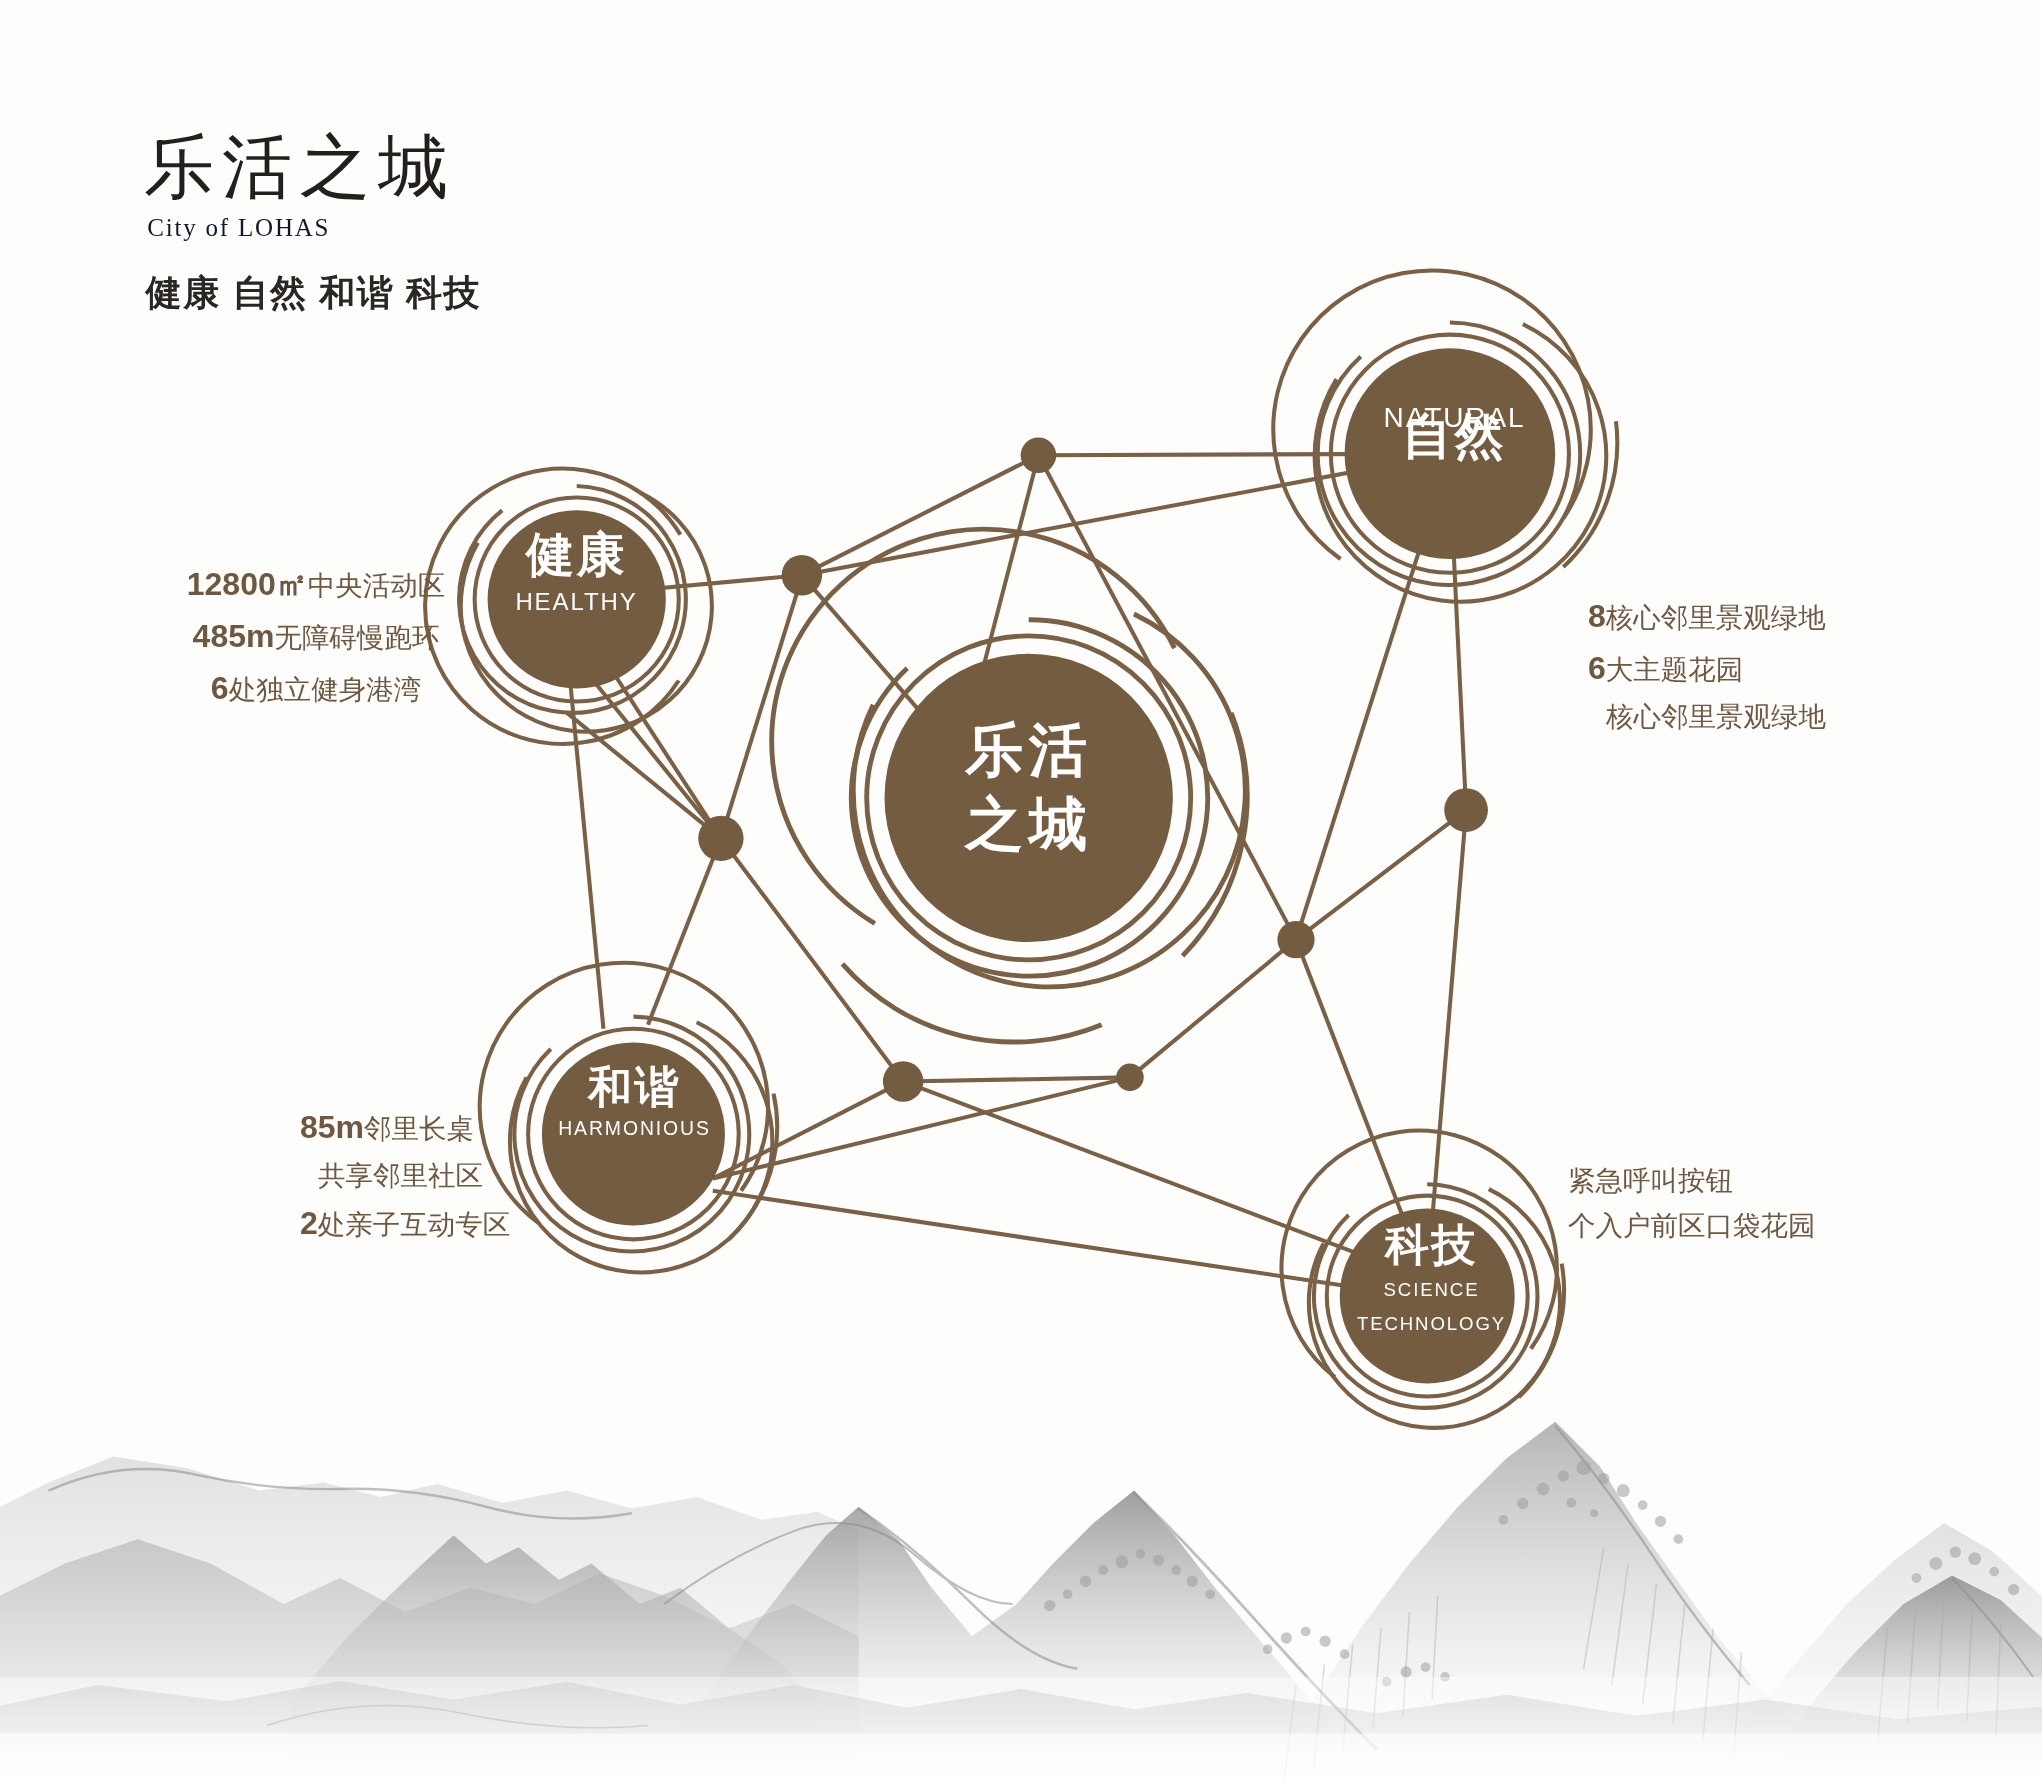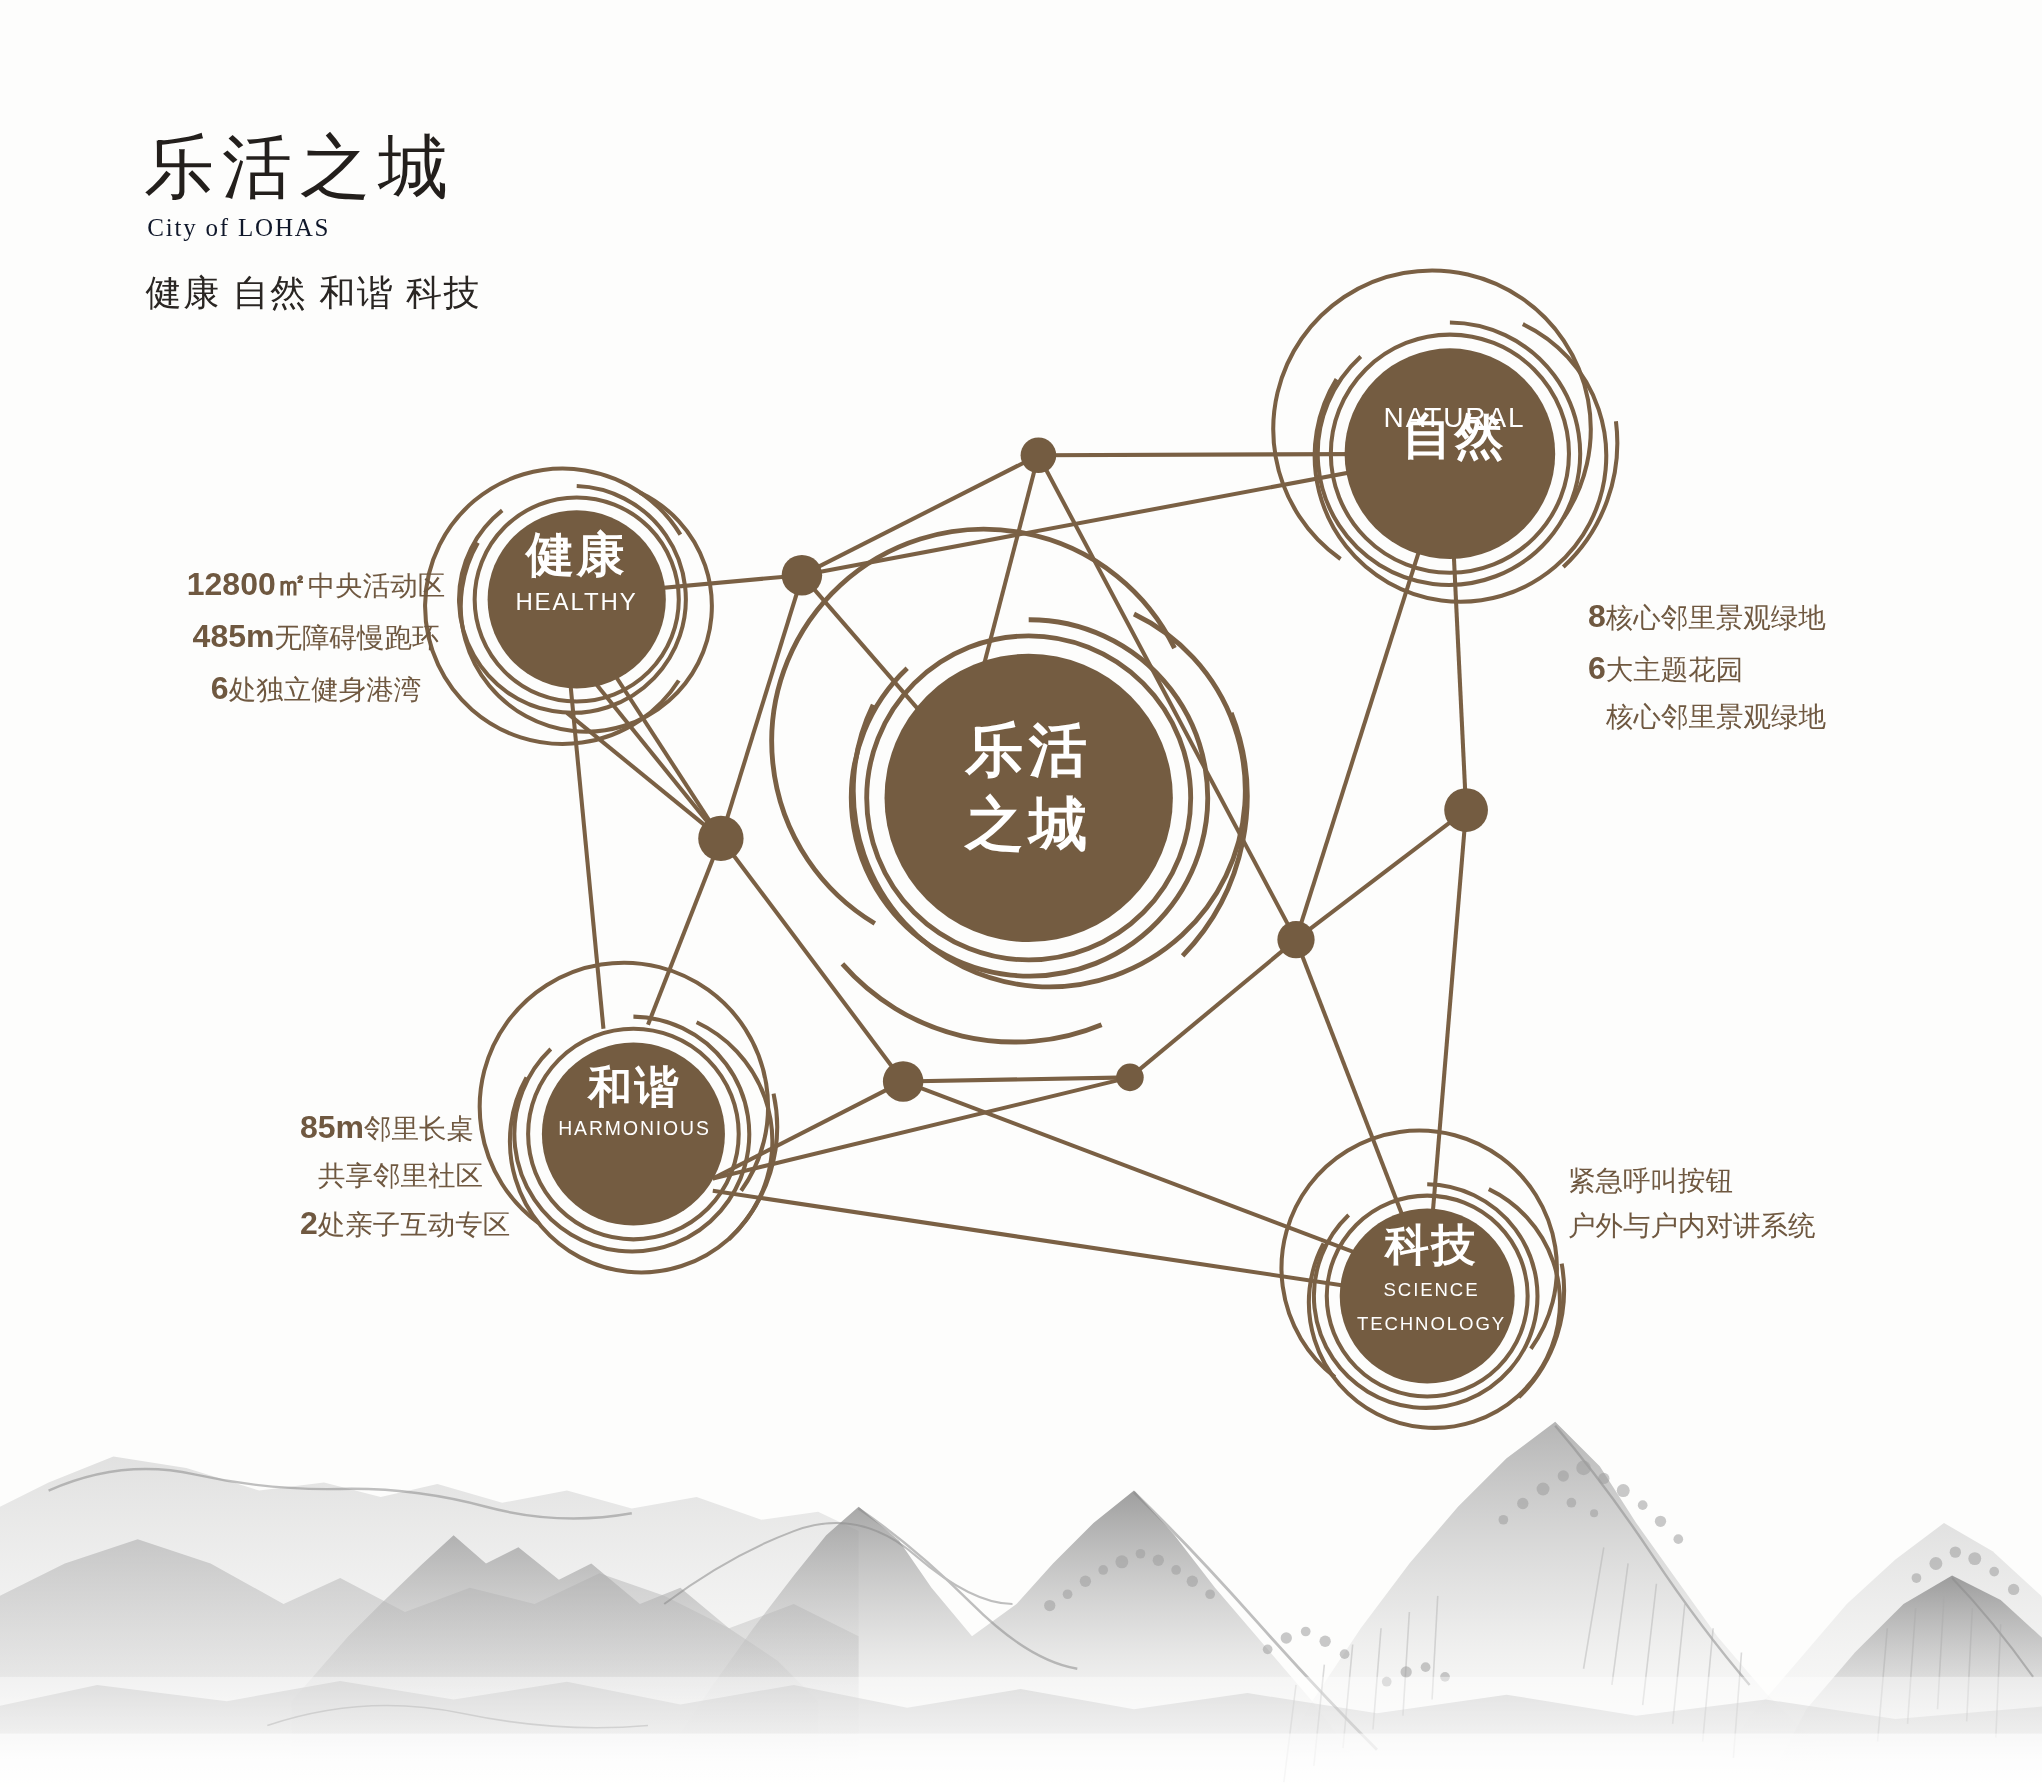--- a/index.html
+++ b/index.html
@@ -20,21 +20,21 @@
     letter-spacing:8px; line-height:1.06;
     font-family:"Liberation Sans","DejaVu Sans",sans-serif;
   }
   .title-en {
     font-family:"Liberation Serif","DejaVu Serif",serif;
     font-size:25px; color:#0f172a; letter-spacing:1.8px;
     margin-top:9.7px; margin-left:3.2px;
   }
   .title-kw {
     margin-top:27.5px; margin-left:1.6px;
-    font-size:36px; color:#2a2623; letter-spacing:1.6px; font-weight:400;
+    font-size:36px; color:#2a2623; letter-spacing:1.6px; font-weight:700;
   }
 
   
   #diagram { position:absolute; left:0; top:0; width:2042px; height:1787px; }
 
   
   .node-label {
     position:absolute; text-align:center; color:#ffffff;
     pointer-events:none; line-height:1;
   }
@@ -251,21 +251,21 @@
   </div>
 
   <div class="ann ann-bl">
     <div class="ln"><b>85m</b><span>邻里长桌</span></div>
     <div class="ln ind"><span>共享邻里社区</span></div>
     <div class="ln"><b>2</b><span>处亲子互动专区</span></div>
   </div>
 
   <div class="ann ann-br">
     <div class="ln"><span>紧急呼叫按钮</span></div>
-    <div class="ln"><span>户外与户内对讲系统</span></div>
+    <div class="ln"><span>个入户前区口袋花园</span></div>
   </div>
 
   <svg id="mountains" viewBox="0 0 2521 526" preserveAspectRatio="none">
     <defs>
       <linearGradient id="mistA" x1="0" y1="0" x2="0" y2="1">
         <stop offset="0%" stop-color="#b9b9b9" stop-opacity="0.72"></stop>
         <stop offset="55%" stop-color="#cfcfcf" stop-opacity="0.42"></stop>
         <stop offset="100%" stop-color="#ffffff" stop-opacity="0.05"></stop>
       </linearGradient>
       <linearGradient id="mistB" x1="0" y1="0" x2="0" y2="1">

